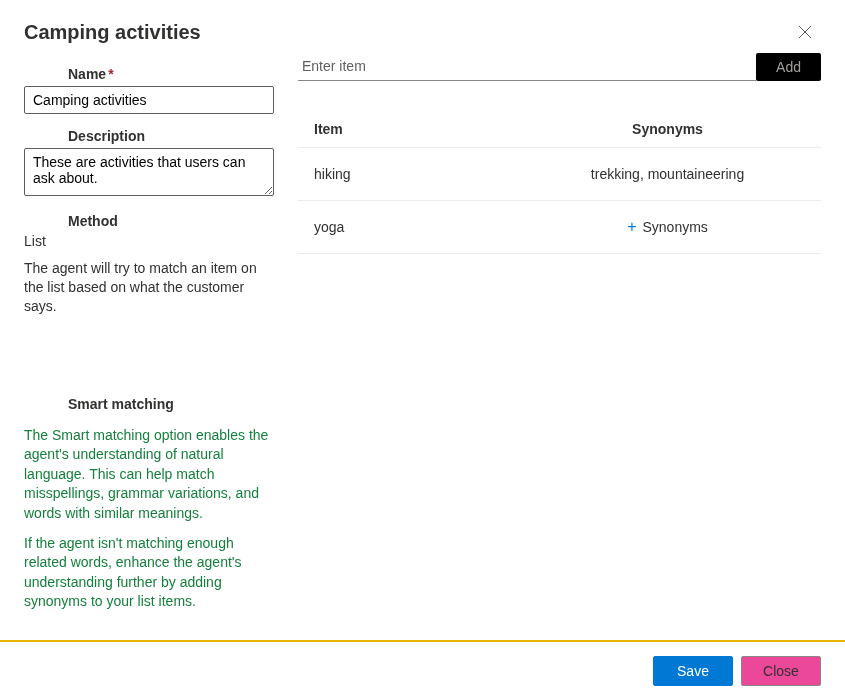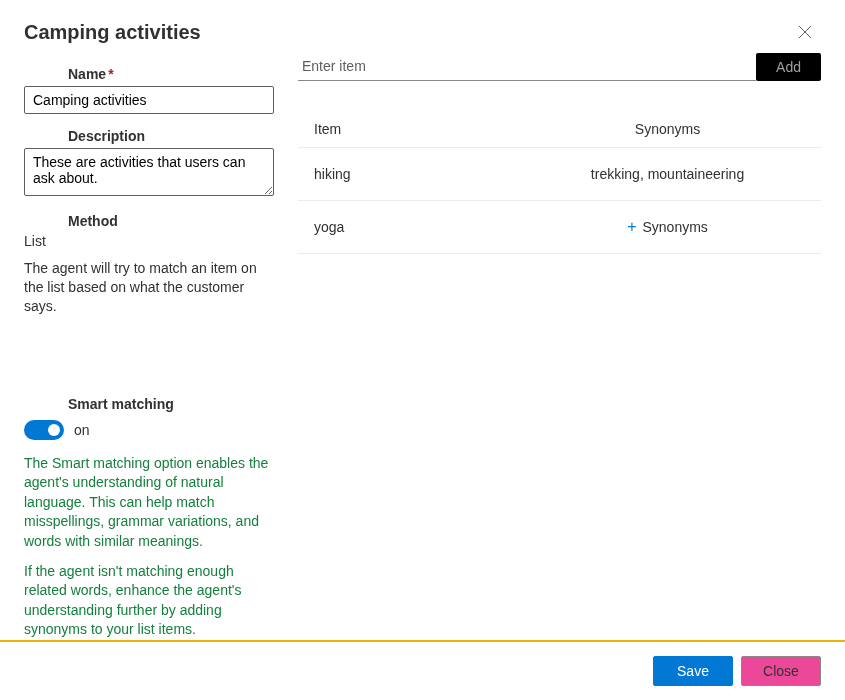--- a/index.html
+++ b/index.html
@@ -172,21 +172,21 @@
       cursor: default;
       font-family: inherit;
     }
     .items-table {
       margin-top: 30px;
       width: 100%;
     }
     .table-header {
       display: flex;
       padding: 10px 16px;
-      font-weight: 400;
+      font-weight: 700;
       border-bottom: 1px solid #edebe9;
     }
     .col-item {
       width: 44%;
     }
     .col-syn {
       flex: 1;
       text-align: center;
     }
     .table-row {
@@ -264,26 +264,20 @@
 
       <label class="field-label">Description</label>
       <textarea class="textarea-input" rows="2" style="">These are activities that users can ask about.</textarea>
 
       <div class="field-label">Method</div>
       <div class="method-value">List</div>
       <div class="method-desc">The agent will try to match an item on the list based on what the customer says.</div>
 
       <div class="smart-matching-section">
         <div class="field-label">Smart matching</div>
-        <div class="toggle-row">
-          <div class="toggle">
-            <div class="toggle-thumb"></div>
-          </div>
-          <span class="toggle-label">on</span>
-        </div>
         <div class="sm-desc">
           <p>The Smart matching option enables the agent's understanding of natural language. This can help match misspellings, grammar variations, and words with similar meanings.</p>
           <p>If the agent isn't matching enough related words, enhance the agent's understanding further by adding synonyms to your list items.</p>
 
         </div>
       </div>
     </div>
 
     <div class="right-col">
       <div class="add-row">

